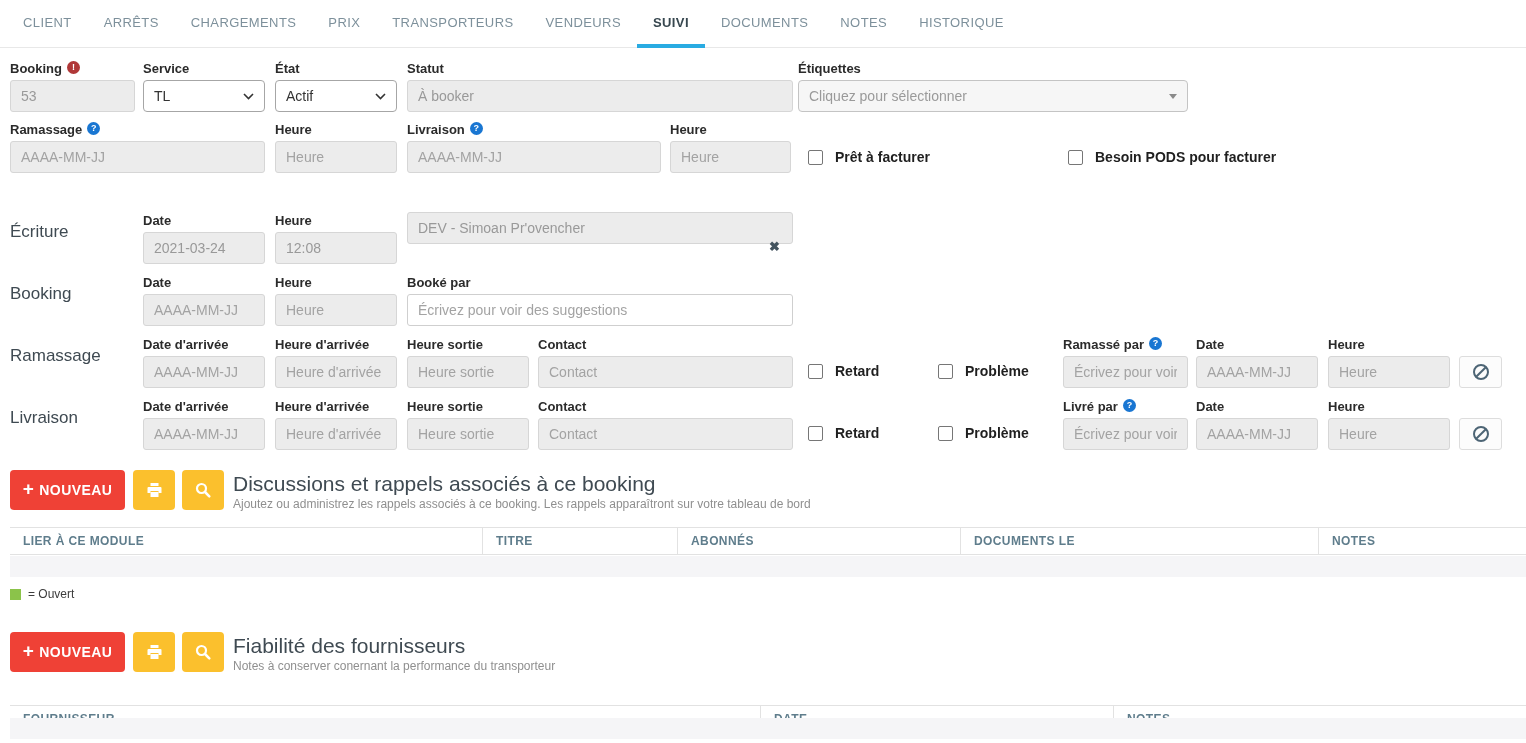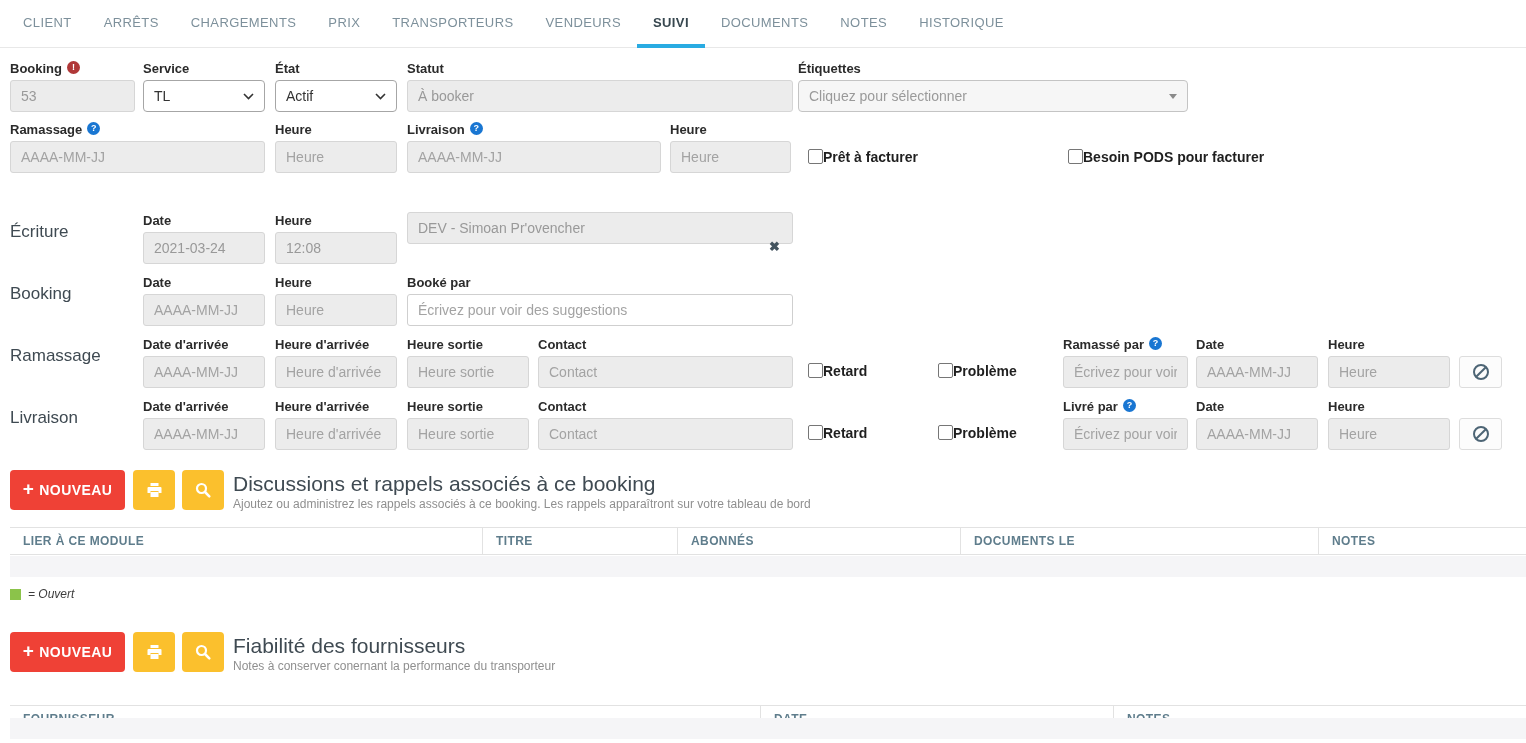--- a/index.html
+++ b/index.html
@@ -19,21 +19,21 @@
   .cicon.blue { background:#1976d2; }
   .inp { display:block; width:100%; height:32px; border:1px solid #cfcfcf; border-radius:3px; padding:0 10px; font-size:14px; color:#555; background:#fff; font-family:inherit; }
   .inp::placeholder { color:#a3a3a3; }
   .inp.dis { background:#ececec; border-color:#d6d6d6; color:#999; }
   .sel { height:32px; border:1px solid #a6a6a6; border-radius:4px; background:#fff; display:flex; align-items:center; justify-content:space-between; padding:0 10px; font-size:14px; color:#333; cursor:pointer; }
   .sel.light { background:#f6f6f6; border-color:#c4c4c4; }
   .sel .ph { color:#9a9a9a; }
   .caret-down { width:0; height:0; border-left:4px solid transparent; border-right:4px solid transparent; border-top:5px solid #8a8a8a; }
   .clear-x { position:absolute; right:13px; top:28px; color:#44545f; font-size:13px; font-weight:bold; cursor:pointer; line-height:1; }
 
-  .chk { position:absolute; display:flex; align-items:flex-start; gap:0; cursor:pointer; }
+  .chk { position:absolute; display:flex; align-items:center; gap:12px; cursor:pointer; }
   .chk input { appearance:none; -webkit-appearance:none; width:15px; height:15px; border:1px solid #767676; border-radius:2px; background:#fff; cursor:pointer; margin:0; }
   .chk span { font-size:14px; font-weight:bold; color:#1f1f1f; white-space:nowrap; }
 
   .sec-title { position:absolute; left:10px; font-size:17px; color:#3f4a52; white-space:nowrap; }
 
   .ban-btn { position:absolute; width:43px; height:32px; background:#fcfcfc; border:1px solid #ddd; border-radius:3px; display:flex; align-items:center; justify-content:center; cursor:pointer; }
 
   
   .btn-new { position:absolute; width:115px; height:40px; background:#ef4136; border:none; border-radius:4px; color:#fff; font-weight:bold; font-size:14px; letter-spacing:.4px; display:flex; align-items:center; justify-content:center; gap:5px; cursor:pointer; font-family:inherit; }
   .btn-new .plus { font-size:19px; font-weight:bold; margin-top:-2px; }
@@ -44,21 +44,21 @@
 
   
   .thead { position:absolute; left:10px; right:0; height:28px; display:flex; border-top:1px solid #e2e2e2; border-bottom:1px solid #e2e2e2; background:#fff; }
   .th { padding:0 13px; font-size:12px; font-weight:bold; color:#5f7d8c; letter-spacing:.4px; display:flex; align-items:center; white-space:nowrap; height:100%; }
   .th + .th { border-left:1px solid #e2e2e2; }
   .th.grow { flex:1; }
   .tstrip { position:absolute; left:10px; right:0; height:21px; background:#f5f5f7; }
 
   .legend { position:absolute; display:flex; align-items:center; gap:7px; }
   .lg-sq { width:11px; height:11px; background:#8bc34a; display:inline-block; }
-  .lg-tx { font-size:12px; font-style:italic; color:#3c3c3c; }
+  .lg-tx { font-size:12px; color:#3c3c3c; }
 </style>
 </head>
 <body>
 
 <div class="canvas">
 
   <nav class="tabbar">
     <div class="tab">CLIENT</div>
     <div class="tab">ARRÊTS</div>
     <div class="tab">CHARGEMENTS</div>

